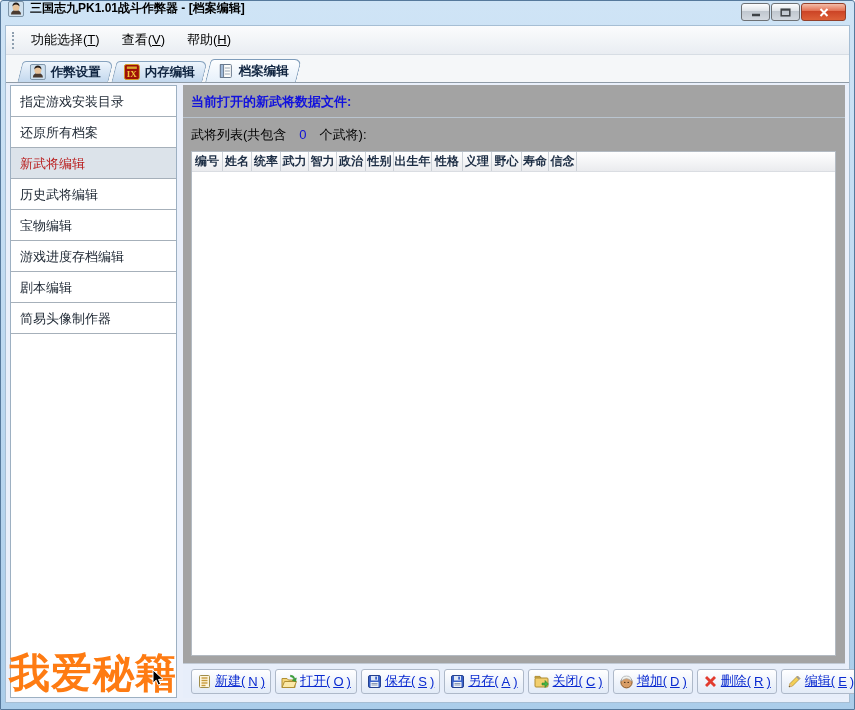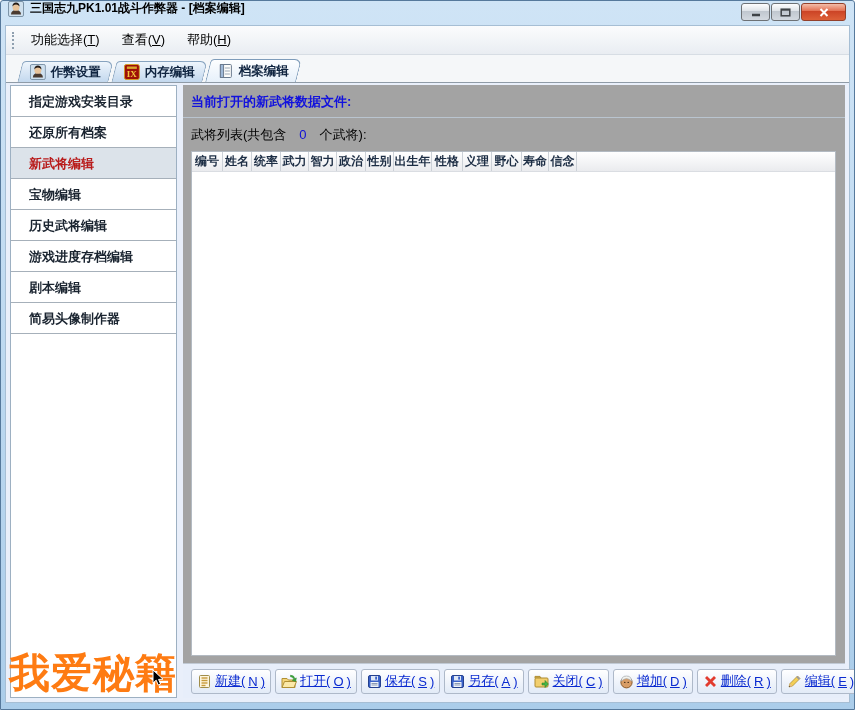--- a/index.html
+++ b/index.html
@@ -37,21 +37,21 @@
     background:linear-gradient(#eef5fc,#c3d8ee);transform:skewX(-14deg);
     margin-right:3px;cursor:pointer;}
   .tab.active{background:linear-gradient(#fdfeff,#e6f0fa);height:23px;border-color:#7e9cba;}
   .tab>*{transform:skewX(14deg);}
   .tab-label{font-size:12.5px;font-weight:bold;color:#0f2440;white-space:nowrap;}
   .tab-icon{width:16px;height:16px;}
   
   .content{flex:1;position:relative;background:#e9effa;border-top:1px solid #8f9ba7;}
   .sidebar{position:absolute;left:4px;top:2px;bottom:4px;width:167px;
     background:#fff;border:1px solid #9db0c2;}
-  .side-item{height:31px;line-height:31px;padding-left:18px;font-weight:bold;
+  .side-item{height:31px;line-height:31px;padding-left:9px;font-weight:normal;
     font-size:13px;color:#1a2430;border-bottom:1px solid #a6b0ba;cursor:pointer;
     white-space:nowrap;overflow:hidden;}
   .side-item.selected{background:#dce3ea;color:#b91c1c;}
   .main{position:absolute;left:177px;top:2px;right:4px;bottom:4px;
     background:#a3a3a3;display:flex;flex-direction:column;}
   .current-label{padding:8px 8px 6px;font-size:13px;font-weight:bold;color:#1212dd;flex:0 0 auto;}
   .hdiv{height:1px;background:#b9c4cf;flex:0 0 1px;}
   .list-label{padding:8px 8px 4px;font-size:13px;color:#000;flex:0 0 auto;}
   .count{color:#0f0fd8;margin:0 13px;}
   .grid{margin:3px 9px 0 8px;border:1px solid #b3bac2;flex:1;display:flex;
@@ -146,22 +146,22 @@
         <span class="tab-label">档案编辑</span>
       </div>
     </div>
 
     <div class="content">
 
       <div class="sidebar">
         <div class="side-item">指定游戏安装目录</div>
         <div class="side-item">还原所有档案</div>
         <div class="side-item selected">新武将编辑</div>
+        <div class="side-item">历史武将编辑</div>
         <div class="side-item">宝物编辑</div>
-        <div class="side-item">历史武将编辑</div>
         <div class="side-item">游戏进度存档编辑</div>
         <div class="side-item">剧本编辑</div>
         <div class="side-item">简易头像制作器</div>
       </div>
 
       <div class="main">
         <div class="current-label">当前打开的新武将数据文件:</div>
         <div class="hdiv"></div>
         <div class="list-label"><span>武将列表(共包含</span><span class="count">0</span><span>个武将):</span></div>
 

